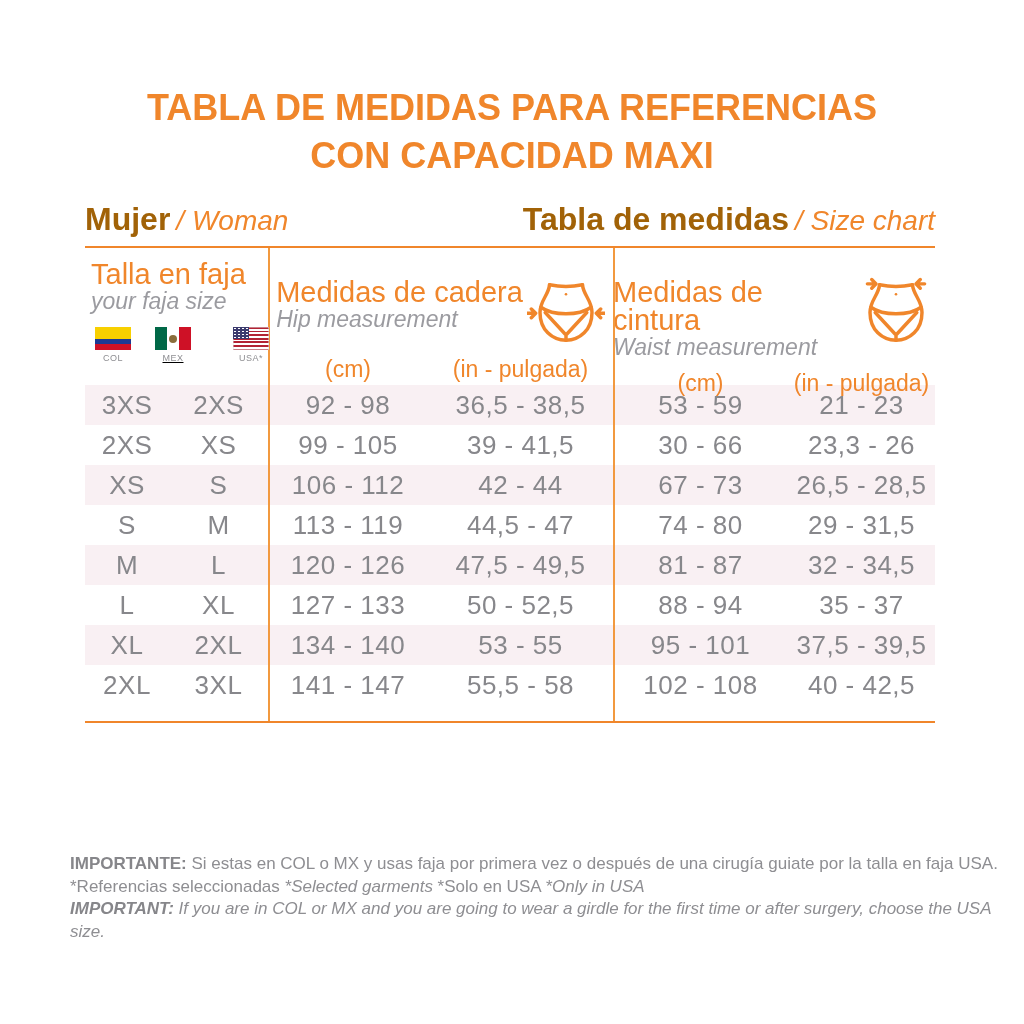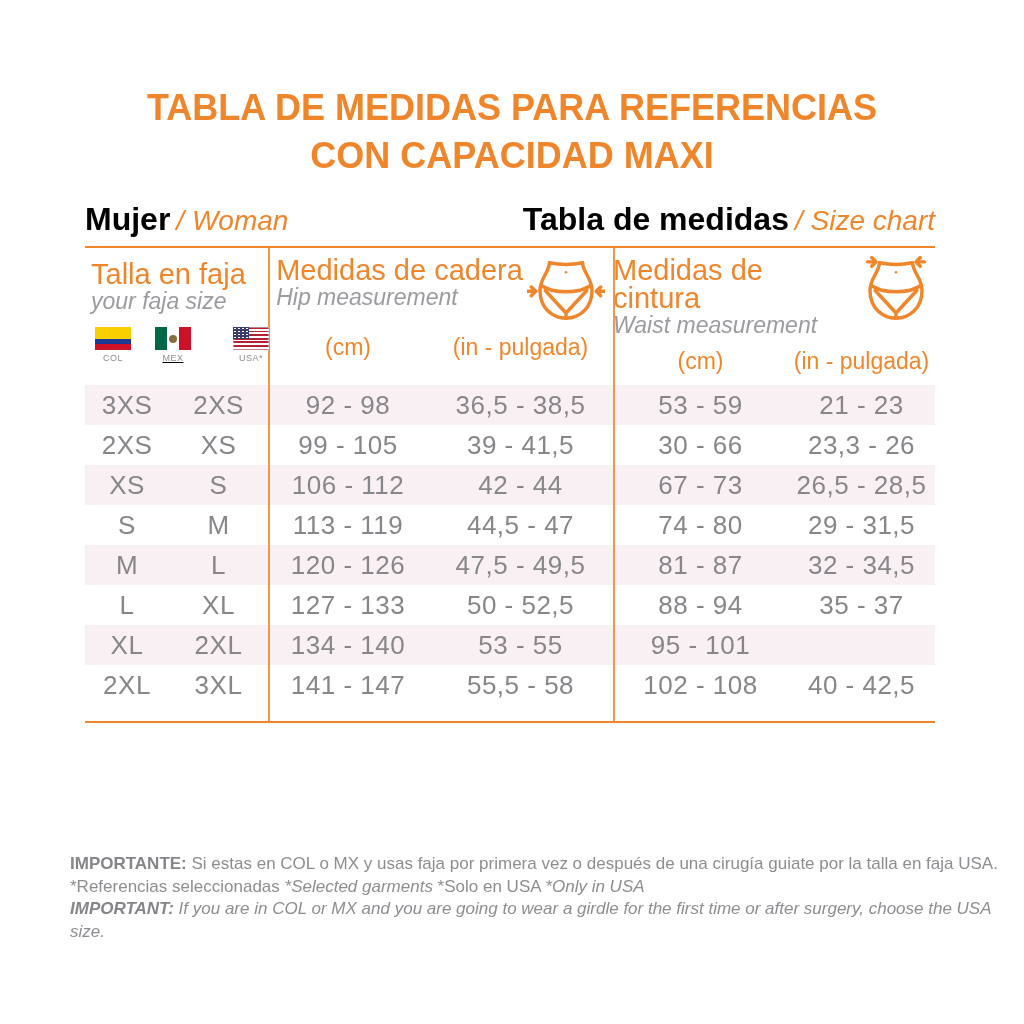--- a/index.html
+++ b/index.html
@@ -12,21 +12,21 @@
     position:absolute;top:84px;left:0;width:100%;
     text-align:center;color:#F0862B;font-weight:700;
     font-size:36px;line-height:48px;letter-spacing:0px;
   }
   
   .section-header{
     position:absolute;top:201px;left:85px;width:850px;
     display:flex;justify-content:space-between;align-items:baseline;
   }
   .sh-pair{white-space:nowrap;}
-  .sh-bold{font-size:32px;font-weight:700;color:#000000;}
+  .sh-bold{font-size:32px;font-weight:700;color:#a16207;}
   .sh-italic{font-size:28px;font-style:italic;font-weight:400;color:#F0862B;margin-left:6px;}
   
   .size-table{
     position:absolute;top:246px;left:85px;width:850px;
     border-top:2px solid #F0862B;border-bottom:2px solid #F0862B;
   }
   .v-line{position:absolute;top:0;bottom:0;width:2px;background:#F2993F;}
   .v-line.one{left:183px;}
   .v-line.two{left:528px;}
   .header-block{
@@ -47,21 +47,21 @@
   .flag.col .r{position:absolute;top:75%;left:0;right:0;height:25%;background:#CE1126;}
   
   .flag.mex .g{position:absolute;top:0;left:0;width:33.3%;bottom:0;background:#006847;}
   .flag.mex .w{position:absolute;top:0;left:33.3%;width:33.4%;bottom:0;background:#ffffff;}
   .flag.mex .r{position:absolute;top:0;right:0;width:33.3%;bottom:0;background:#CE1126;}
   .flag.mex .e{position:absolute;top:50%;left:50%;width:8px;height:8px;margin:-4px 0 0 -4px;background:#8a6d3b;border-radius:50%;}
   
   .flag.usa-f{background:repeating-linear-gradient(#B22234 0 1.8px,#ffffff 1.8px 3.6px);}
   .flag.usa-f .canton{position:absolute;top:0;left:0;width:16px;height:12px;background:#3C3B6E;
     background-image:radial-gradient(#fff 0.7px, transparent 0.8px);background-size:4px 3px;}
-  .measure-head{padding-top:6px;}
+  .measure-head{padding-top:28px;}
   .mh-flex{display:flex;justify-content:center;align-items:flex-start;}
   .mh-text{text-align:left;padding-top:2px;}
   .mh-icon{margin-left:4px;margin-top:-4px;}
   .units{display:grid;margin-top:10px;}
   .units.hip{grid-template-columns:160px 185px;}
   .units.waist{grid-template-columns:175px 147px;}
   .unit{text-align:center;color:#F0862B;font-size:23px;}
   
   .row{
     display:grid;grid-template-columns:84px 99px 160px 185px 175px 147px;
@@ -229,20 +229,21 @@
         <div class="cell">50 - 52,5</div>
         <div class="cell">88 - 94</div>
         <div class="cell">35 - 37</div>
       </div>
       <div class="row pink">
         <div class="cell">XL</div>
         <div class="cell">2XL</div>
         <div class="cell">134 - 140</div>
         <div class="cell">53 - 55</div>
         <div class="cell">95 - 101</div>
+        <div class="cell">37,5 - 39,5</div>
       </div>
       <div class="row">
         <div class="cell">2XL</div>
         <div class="cell">3XL</div>
         <div class="cell">141 - 147</div>
         <div class="cell">55,5 - 58</div>
         <div class="cell">102 - 108</div>
         <div class="cell">40 - 42,5</div>
       </div>
     </div>

